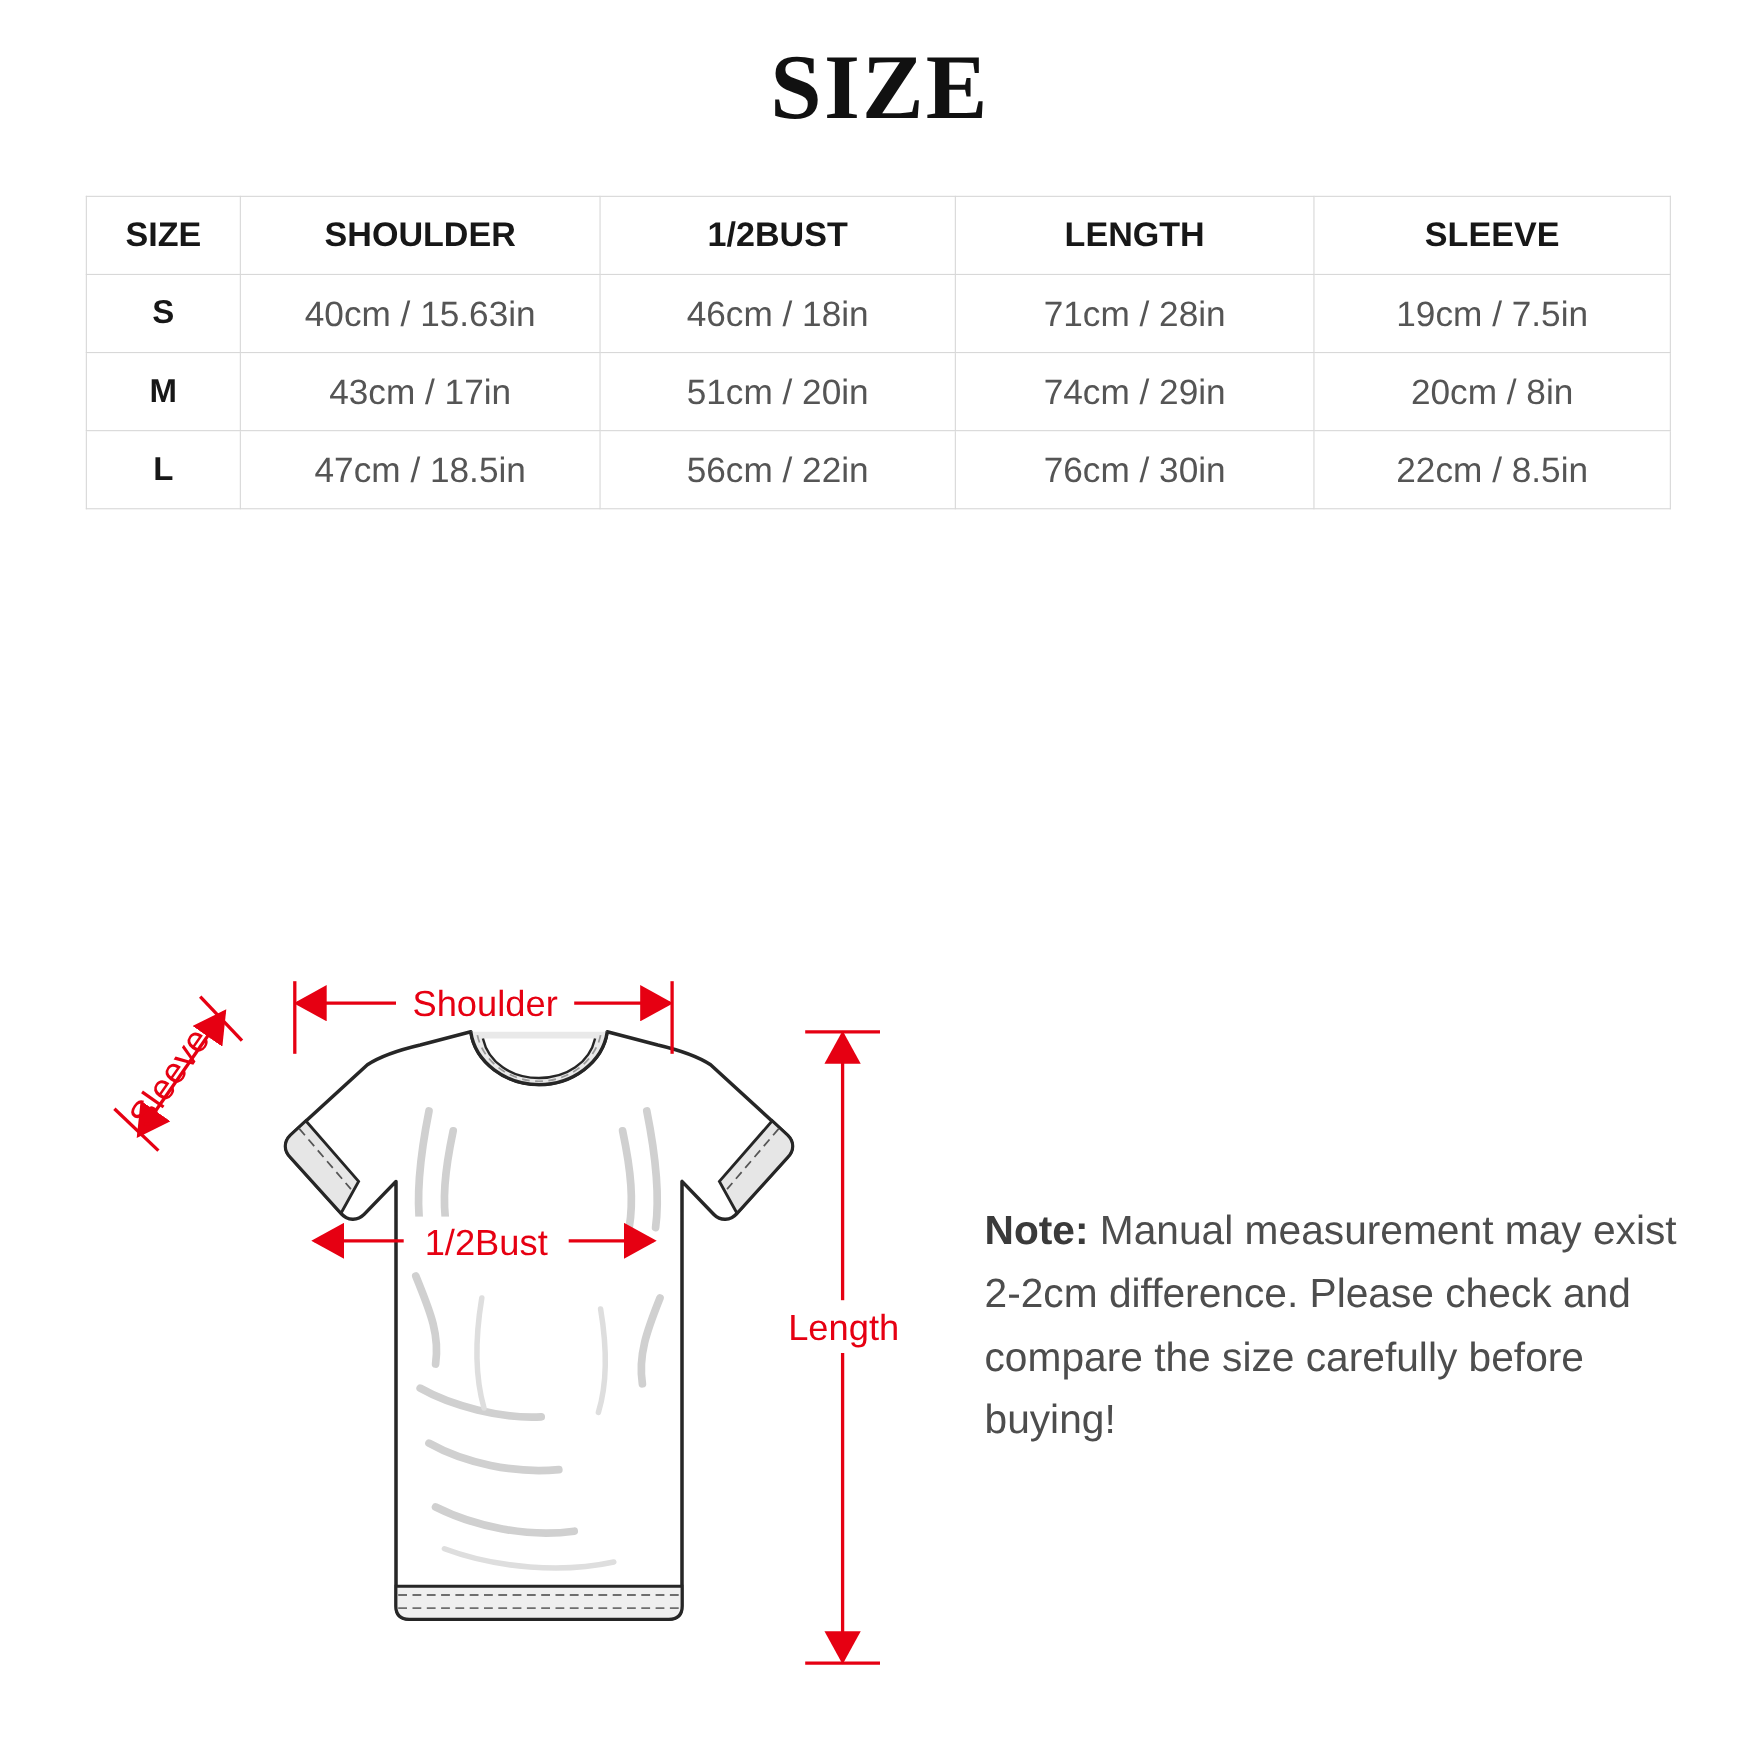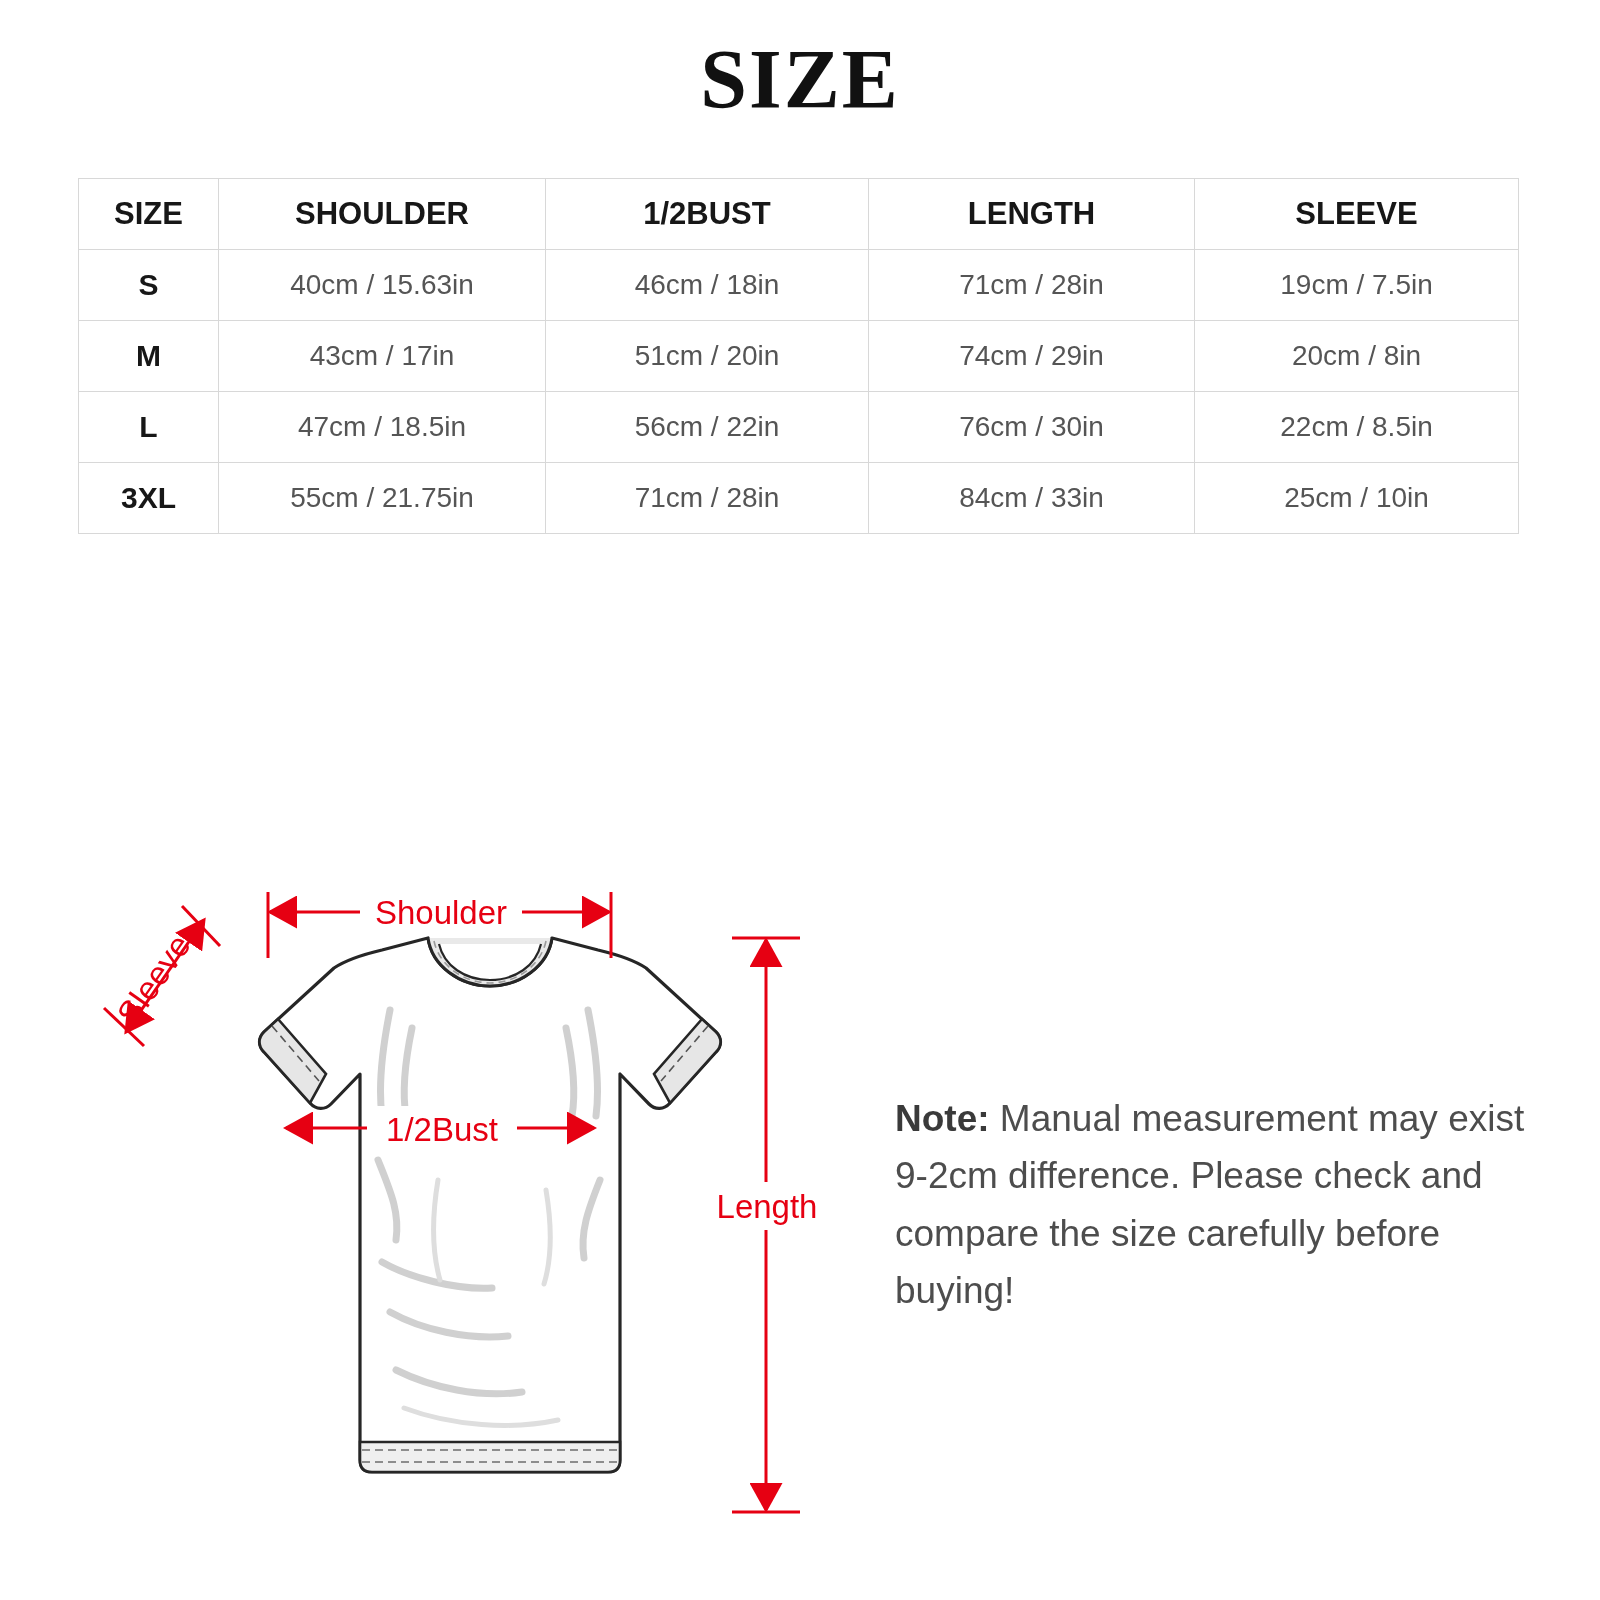--- a/index.html
+++ b/index.html
@@ -49,21 +49,21 @@
     font-size: 31px;
     font-weight: 700;
     color: #171717;
   }
   #size-table td.size-col {
     font-size: 30px;
     font-weight: 700;
     color: #171717;
   }
   #size-table td.val {
-    font-size: 28px;
+    font-size: 32px;
     font-weight: 400;
     color: #555555;
   }
   col.c-size   { width: 140px; }
   col.c-shoul  { width: 327px; }
   col.c-bust   { width: 323px; }
   col.c-length { width: 326px; }
   col.c-sleeve { width: 324px; }
 
   
@@ -127,27 +127,20 @@
       <td class="val">51cm / 20in</td>
       <td class="val">74cm / 29in</td>
       <td class="val">20cm / 8in</td>
     </tr>
     <tr>
       <td class="size-col">L</td>
       <td class="val">47cm / 18.5in</td>
       <td class="val">56cm / 22in</td>
       <td class="val">76cm / 30in</td>
       <td class="val">22cm / 8.5in</td>
-    </tr>
-    <tr>
-      <td class="size-col">3XL</td>
-      <td class="val">55cm / 21.75in</td>
-      <td class="val">71cm / 28in</td>
-      <td class="val">84cm / 33in</td>
-      <td class="val">25cm / 10in</td>
     </tr>
   </tbody>
 </table>
 
 <div id="diagram">
   <svg width="800" height="700" viewBox="0 0 800 700" xmlns="http://www.w3.org/2000/svg">
     <defs>
       <marker id="arrR" markerWidth="11" markerHeight="11" refX="9" refY="5.5" orient="auto">
         <path d="M0,0 L10,5.5 L0,11 z" fill="#e60012"></path>
       </marker>
@@ -239,14 +232,14 @@
       <line x1="672" y1="78" x2="740" y2="78" stroke="#e60012" stroke-width="3"></line>
       <line x1="672" y1="652" x2="740" y2="652" stroke="#e60012" stroke-width="3"></line>
       <line x1="706" y1="80" x2="706" y2="650" stroke="#e60012" stroke-width="3" marker-start="url(#arrL)" marker-end="url(#arrR)"></line>
       <rect x="648" y="322" width="118" height="48" fill="#ffffff"></rect>
       <text x="707" y="358" text-anchor="middle" font-family="'Liberation Sans', sans-serif" font-size="33" fill="#e60012">Length</text>
     </g>
   </svg>
 </div>
 
 <div id="note-block">
-  <span class="note-label">Note:</span><span> Manual measurement may exist 9-2cm difference. Please check and compare the size carefully before buying!</span>
+  <span class="note-label">Note:</span><span> Manual measurement may exist 2-2cm difference. Please check and compare the size carefully before buying!</span>
 </div>
 
 </body></html>

